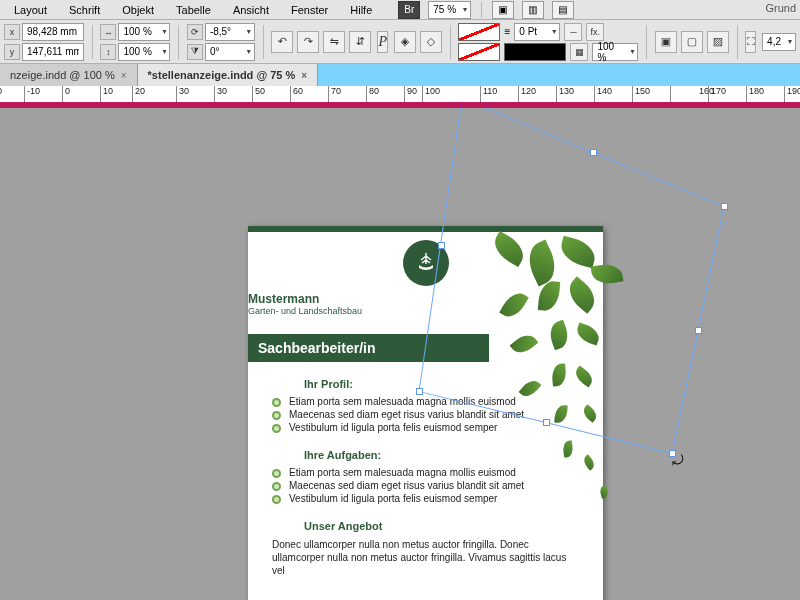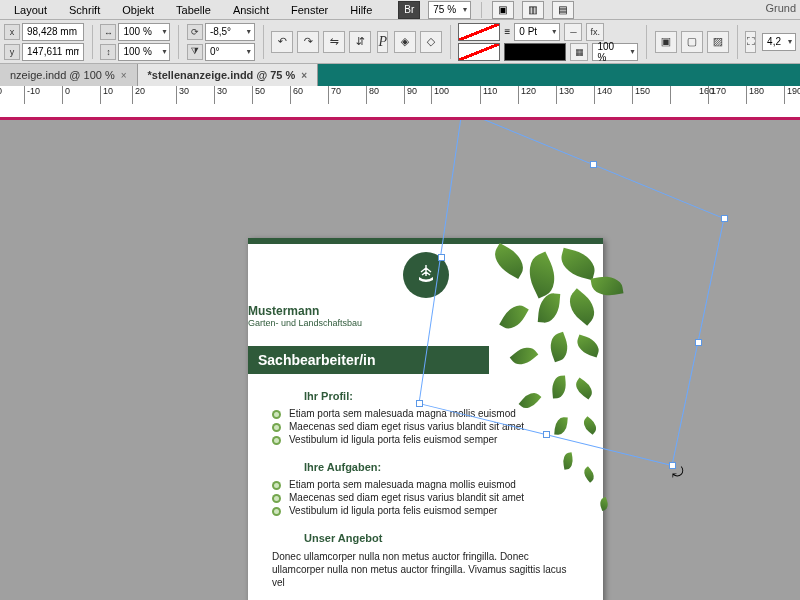--- a/index.html
+++ b/index.html
@@ -73,38 +73,38 @@
   }
   .swatch.red-slash {
     background: linear-gradient(to top left, transparent 45%, red 45%, red 55%, transparent 55%), #fff;
   }
   .swatch.black { background:#000; }
   .row { display:flex; gap:4px; align-items:center;}
 
   
   .tabbar {
     height: 22px;
-    background: #0f766e;
+    background: #7dd3fc;
     display:flex;
     align-items:flex-end;
     padding-left:0;
   }
   .tab {
     height:22px; background:#cfcfcf;
     border-right:1px solid #9a9a9a;
     padding:0 10px; display:flex; align-items:center; gap:6px;
     font-size:11px; color:#333;
   }
   .tab.active { background:#e6e6e6; font-weight:bold; }
   .tab .close { font-size:10px; color:#666; }
 
   
   .ruler {
-    height:34px; background:#fff; position:relative;
-    border-bottom:3px solid #be185d; overflow:hidden;
+    height:22px; background:#fff; position:relative;
+    border-bottom:6px solid #be185d; overflow:hidden;
   }
   .ruler .tick {
     position:absolute; top:0; height:18px; border-left:1px solid #888;
     font-size:9px; padding-left:2px; color:#222;
   }
 
   
   .canvas {
     position:relative;
     width:800px; height:496px;
@@ -264,21 +264,21 @@
     <div class="tick" style="left: 62px;">0</div>
     <div class="tick" style="left: 100px;">10</div>
     <div class="tick" style="left: 132px;">20</div>
     <div class="tick" style="left: 176px;">30</div>
     <div class="tick" style="left: 214px;">30</div>
     <div class="tick" style="left: 252px;">50</div>
     <div class="tick" style="left: 290px;">60</div>
     <div class="tick" style="left: 328px;">70</div>
     <div class="tick" style="left: 366px;">80</div>
     <div class="tick" style="left: 404px;">90</div>
-    <div class="tick" style="left: 431px;">100</div>
+    <div class="tick" style="left: 422px;">100</div>
     <div class="tick" style="left: 480px;">110</div>
     <div class="tick" style="left: 518px;">120</div>
     <div class="tick" style="left: 556px;">130</div>
     <div class="tick" style="left: 594px;">140</div>
     <div class="tick" style="left: 632px;">150</div>
     <div class="tick" style="left: 670px; padding-left: 28px;">160</div>
     <div class="tick" style="left: 708px;">170</div>
     <div class="tick" style="left: 746px; text-align: right;">180</div>
     <div class="tick" style="left: 784px;">190</div>
   </div>

